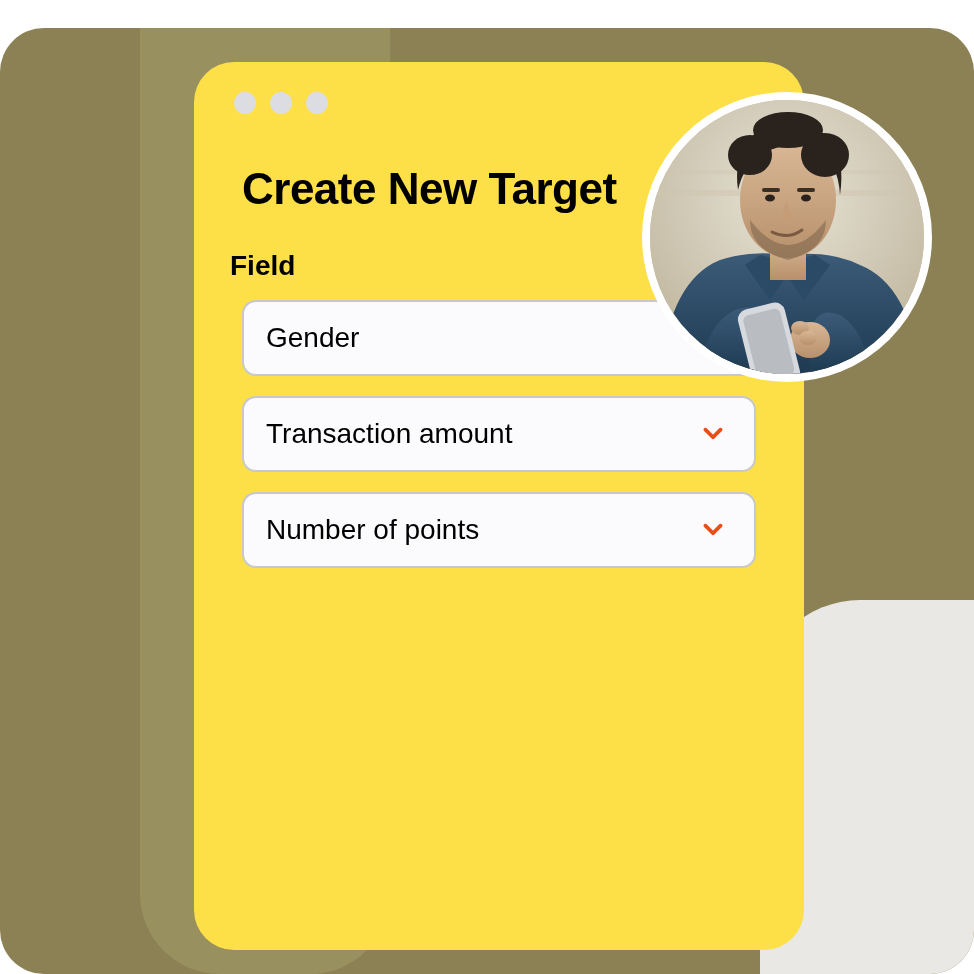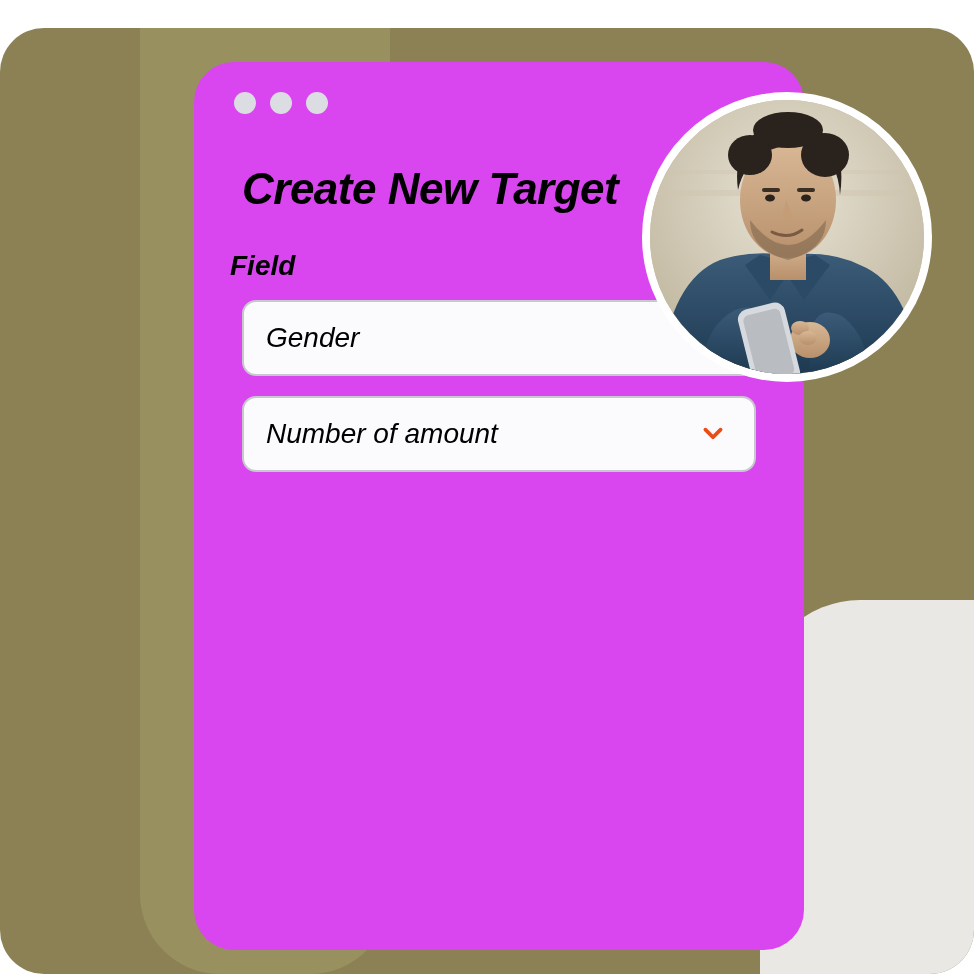--- a/index.html
+++ b/index.html
@@ -46,24 +46,23 @@
       background: #e9e8e4;
       border-radius: 100px 0 44px 0;
     }
 
     .window {
       position: absolute;
       top: 62px;
       left: 194px;
       width: 610px;
       height: 888px;
-      background: #d946ef;
+      background: #fde047;
       border-radius: 40px;
       padding: 30px 0 0 0;
-      font-style: italic;
     }
 
     .window-dots {
       display: flex;
       gap: 14px;
       padding-left: 40px;
       margin-bottom: 50px;
     }
 
     .window-dot {
@@ -169,23 +168,31 @@
       <span class="dropdown-text">Gender</span>
       <span class="chevron">
         <svg viewBox="0 0 24 24" fill="none">
             <path d="M5 8l7 7 7-7" stroke="#eb4d16" stroke-width="3.5" stroke-linecap="round" stroke-linejoin="round"></path>
           </svg>
       </span>
     </div>
 
 
 
-
     <div class="dropdown">
-      <span class="dropdown-text">Number of amount</span>
+      <span class="dropdown-text">Transaction amount</span>
+      <span class="chevron">
+        <svg viewBox="0 0 24 24" fill="none">
+            <path d="M5 8l7 7 7-7" stroke="#eb4d16" stroke-width="3.5" stroke-linecap="round" stroke-linejoin="round"></path>
+          </svg>
+      </span>
+    </div>
+
+    <div class="dropdown">
+      <span class="dropdown-text">Number of points</span>
       <span class="chevron">
         <svg viewBox="0 0 24 24" fill="none">
             <path d="M5 8l7 7 7-7" stroke="#eb4d16" stroke-width="3.5" stroke-linecap="round" stroke-linejoin="round"></path>
           </svg>
       </span>
     </div>
 
   </div>
 </div>
 

